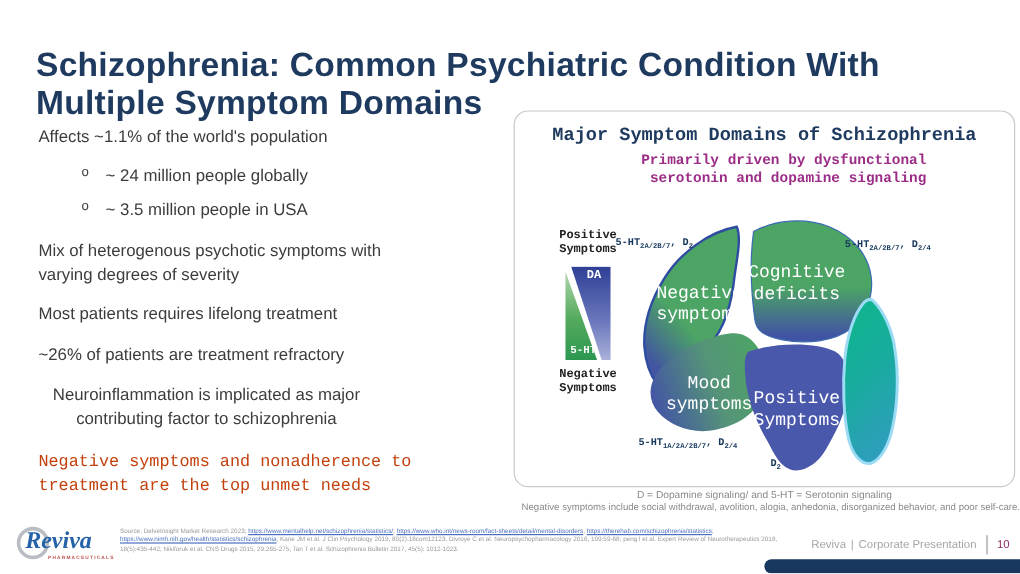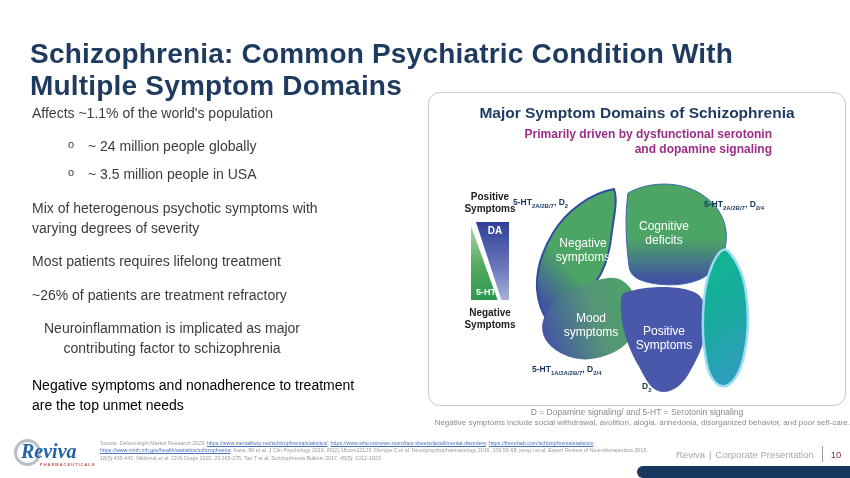--- a/index.html
+++ b/index.html
@@ -14,45 +14,45 @@
     font-size: 28px; font-weight: bold; color: #1e3a5f; letter-spacing: 0.2px;
   }
   
   .left-col { position: absolute; left: 32px; top: 103px; width: 400px; color: #3c3c3c; font-size: 14px; line-height: 1.45; }
   .left-col .blk { margin-bottom: 13px; }
   .sub-bullets { margin: 2px 0 14px 0; }
   .sub-bullet { display: flex; margin: 0 0 7px 36px; }
   .sub-bullet .marker { width: 20px; font-size: 11px; color: #3c3c3c; padding-top: 1px; }
   .b2 { max-width: 310px; }
   .b5 { max-width: 280px; text-align: center; }
-  .highlight { max-width: 345px; color: #000000; margin-top: 16px; }
+  .highlight { max-width: 345px; color: #c2410c; margin-top: 16px; font-family: Liberation Mono, monospace; }
   
   .panel {
     position: absolute; left: 428px; top: 92px; width: 418px; height: 314px;
-    background: #ffffff; border: 1px solid #c9c9c9; border-radius: 12px;
+    background: #ffffff; border: 1px solid #c9c9c9; border-radius: 12px; font-family: Liberation Mono, monospace;
   }
   .panel-title { margin-top: 11px; text-align: center; font-size: 15.5px; font-weight: bold; color: #1e3a5f; }
   .panel-subtitle { margin: 5px auto 0; width: 270px; text-align: right; font-size: 12px; font-weight: bold; color: #9b2d86; line-height: 1.25; }
   .legend { position: absolute; left: 18px; top: 98px; width: 86px; text-align: center; }
   .legend-label { font-size: 10px; font-weight: bold; color: #222; line-height: 1.15; }
   .grad-box { position: relative; width: 38px; height: 78px; margin: 8px auto 7px; }
   .grad-blue {
     position: absolute; inset: 0;
     clip-path: polygon(13% 0, 100% 0, 100% 100%, 80% 100%);
     background: linear-gradient(180deg, #2e3f96 0%, #6d79bd 60%, #aab1da 100%);
   }
   .grad-green {
     position: absolute; inset: 0;
     clip-path: polygon(0 5%, 70% 100%, 0 100%);
     background: linear-gradient(180deg, #b9dab6 0%, #56ab5e 55%, #2c9751 100%);
   }
   .grad-da { position: absolute; top: 3px; left: 10px; width: 28px; text-align: center; color: #ffffff; font-size: 10px; font-weight: bold; }
   .grad-ht { position: absolute; bottom: 3px; left: 0; width: 30px; text-align: center; color: #ffffff; font-size: 9px; font-weight: bold; }
   .blob-svg { position: absolute; left: 67px; top: 88px; }
-  .region-label { position: absolute; color: #ffffff; font-size: 12px; text-align: center; line-height: 1.2; }
+  .region-label { position: absolute; color: #ffffff; font-size: 15px; text-align: center; line-height: 1.2; }
   .rl { position: absolute; font-size: 8.5px; font-weight: bold; color: #16365c; white-space: nowrap; }
   .rl sub { font-size: 6px; }
   .caption1 { position: absolute; left: 428px; top: 407px; width: 418px; text-align: center; font-size: 8.5px; color: #8a8a8a; }
   .caption2 { position: absolute; left: 424px; top: 418px; width: 426px; text-align: right; font-size: 8px; color: #8a8a8a; }
   
   .logo { position: absolute; left: 14px; top: 438px; width: 90px; height: 36px; }
   .logo-circle { position: absolute; left: 0; top: 1px; width: 27px; height: 27px; border: 3px solid #b9bec4; border-radius: 50%; }
   .logo-name { position: absolute; left: 7px; top: 2px; font-family: "Liberation Serif", serif; font-weight: bold; font-style: italic; font-size: 20px; color: #2563a8; }
   .logo-tagline { position: absolute; left: 26px; top: 24px; font-size: 4px; letter-spacing: 1px; color: #c0504d; font-weight: bold; }
   .sources { position: absolute; left: 100px; top: 440px; width: 572px; font-size: 5.3px; line-height: 1.4; color: #999999; }

